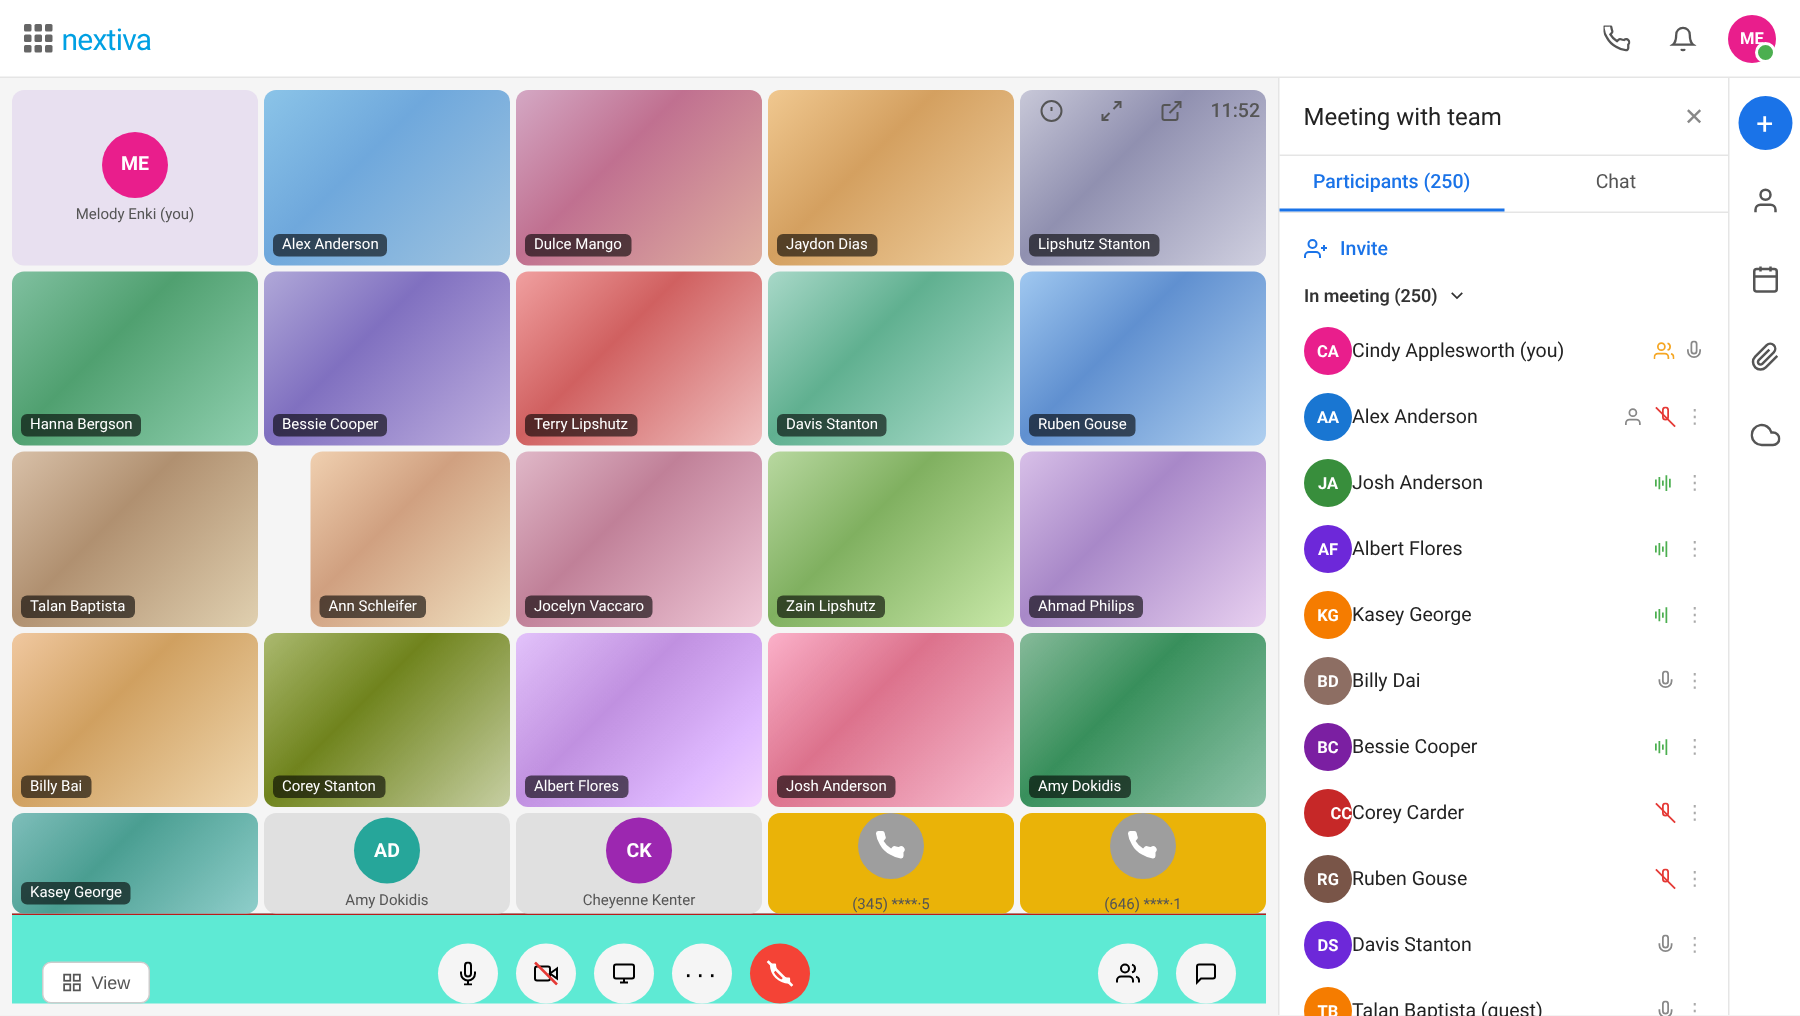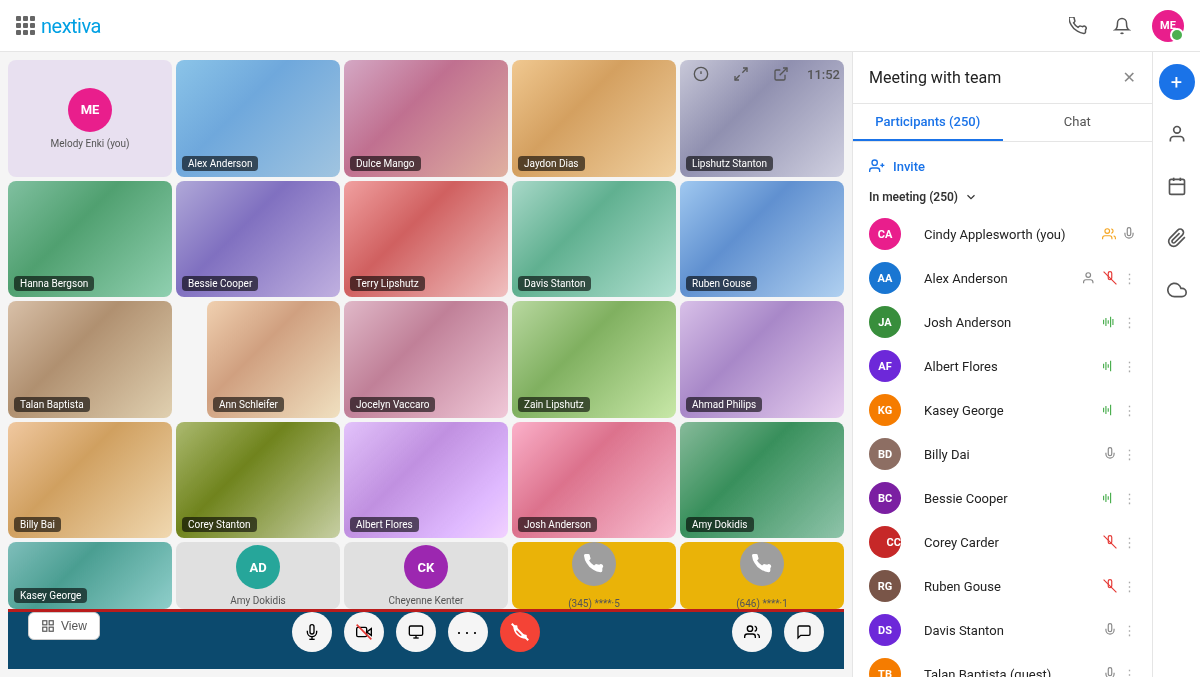--- a/index.html
+++ b/index.html
@@ -32,39 +32,39 @@
     .avatar-circle.pink { background: #e91e8c; }
     .avatar-circle.teal { background: #26a69a; }
     .avatar-circle.purple { background: #9c27b0; }
     .avatar-name { font-size: 10px; color: #555; }
 
     
     .phone-cell { background: #eab308; }
     .phone-icon-wrap { width: 44px; height: 44px; border-radius: 50%; background: #9e9e9e; display: flex; align-items: center; justify-content: center; margin-bottom: 6px; }
 
     
-    .bottom-controls { height: 60px; background: #0c4a6e; border-top: 3px solid #b91c1c; display: flex; align-items: flex-start; justify-content: space-between; padding: 0 20px; flex-shrink: 0; }
+    .bottom-controls { height: 60px; background: #5eead4; border-top: 1px solid #b91c1c; display: flex; align-items: flex-end; justify-content: space-between; padding: 0 20px; flex-shrink: 0; }
     .view-btn { display: flex; align-items: center; gap: 6px; border: 1px solid #ccc; border-radius: 6px; padding: 6px 12px; cursor: pointer; font-size: 12px; color: #555; background: #fff; }
     .controls-center { display: flex; align-items: center; gap: 12px; }
     .ctrl-btn { width: 40px; height: 40px; border-radius: 50%; background: #f5f5f5; border: none; display: flex; align-items: center; justify-content: center; cursor: pointer; font-size: 16px; }
     .ctrl-btn.red { background: #f44336; color: #fff; }
     .controls-right { display: flex; align-items: center; gap: 12px; }
 
     
     .sidebar { width: 300px; background: #fff; border-left: 1px solid #e5e5e5; display: flex; flex-direction: column; flex-shrink: 0; }
     .sidebar-header { padding: 16px; display: flex; align-items: center; justify-content: space-between; border-bottom: 1px solid #e5e5e5; }
     .sidebar-title { font-size: 16px; font-weight: 400; color: #222; }
     .close-btn { cursor: pointer; color: #888; font-size: 16px; }
     .sidebar-tabs { display: flex; border-bottom: 1px solid #e5e5e5; }
     .sidebar-tab { flex: 1; text-align: center; padding: 10px; font-size: 13px; cursor: pointer; color: #555; border-bottom: 2px solid transparent; }
     .sidebar-tab.active { color: #1a73e8; border-bottom: 2px solid #1a73e8; font-weight: 500; }
     .sidebar-body { flex: 1; overflow-y: auto; padding: 8px 0; }
     .invite-row { display: flex; align-items: center; gap: 8px; padding: 8px 16px; cursor: pointer; color: #1a73e8; font-size: 13px; font-weight: 500; }
     .section-label { padding: 8px 16px; font-size: 12px; font-weight: 600; color: #333; display: flex; align-items: center; gap: 6px; }
-    .participant-row { display: flex; align-items: center; padding: 6px 16px; gap: 23px; }
+    .participant-row { display: flex; align-items: center; padding: 6px 16px; gap: 0; }
     .participant-avatar-circle { width: 32px; height: 32px; border-radius: 50%; display: flex; align-items: center; justify-content: center; font-size: 11px; font-weight: 700; color: #fff; flex-shrink: 0; }
     .participant-name { flex: 1; font-size: 13px; color: #222; }
     .participant-icons { display: flex; align-items: center; gap: 6px; color: #888; font-size: 13px; }
     .more-btn { color: #aaa; cursor: pointer; }
 
     
     .right-nav { width: 48px; background: #fff; border-left: 1px solid #e5e5e5; display: flex; flex-direction: column; align-items: center; padding: 12px 0; gap: 16px; }
     .right-nav-icon { width: 36px; height: 36px; display: flex; align-items: center; justify-content: center; cursor: pointer; color: #555; font-size: 18px; border-radius: 8px; }
     .add-fab { width: 36px; height: 36px; border-radius: 50%; background: #1a73e8; display: flex; align-items: center; justify-content: center; color: #fff; font-size: 20px; cursor: pointer; }
 

